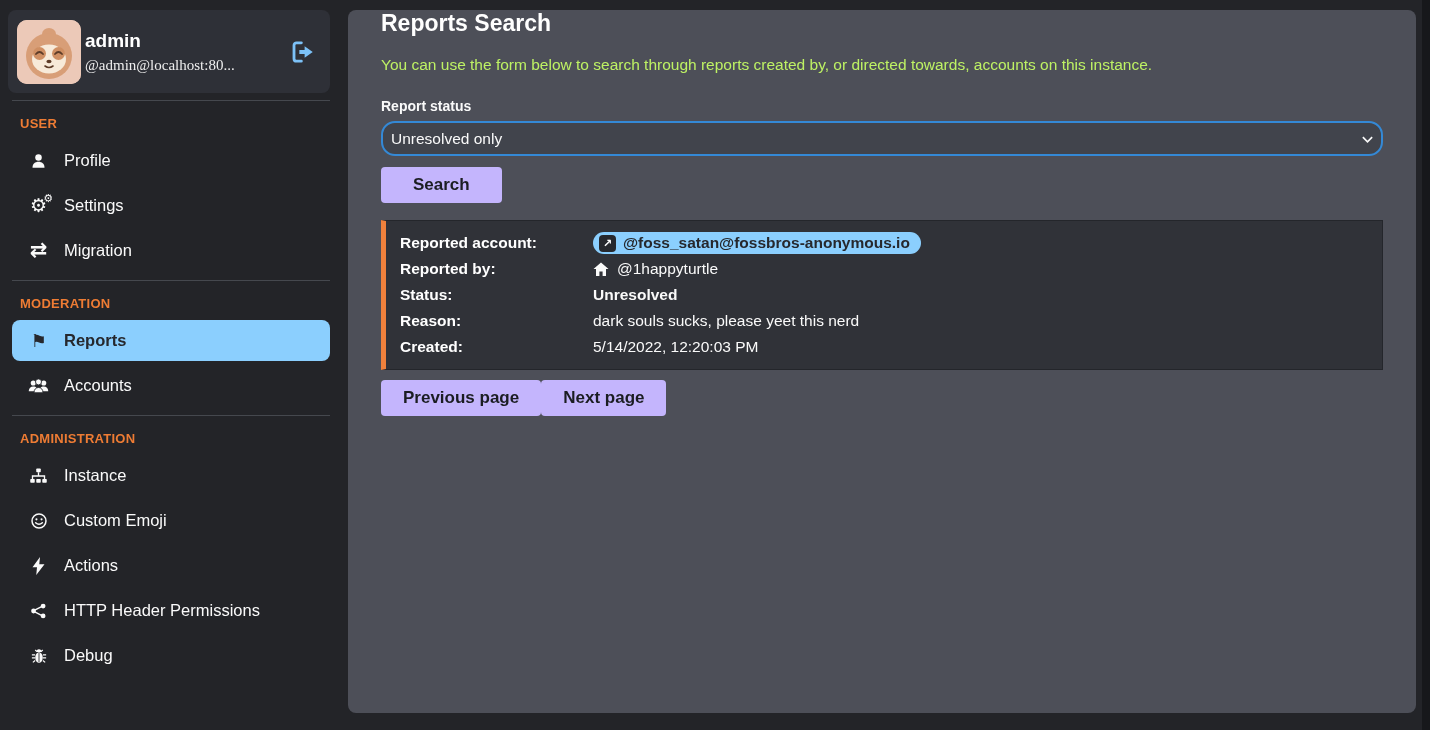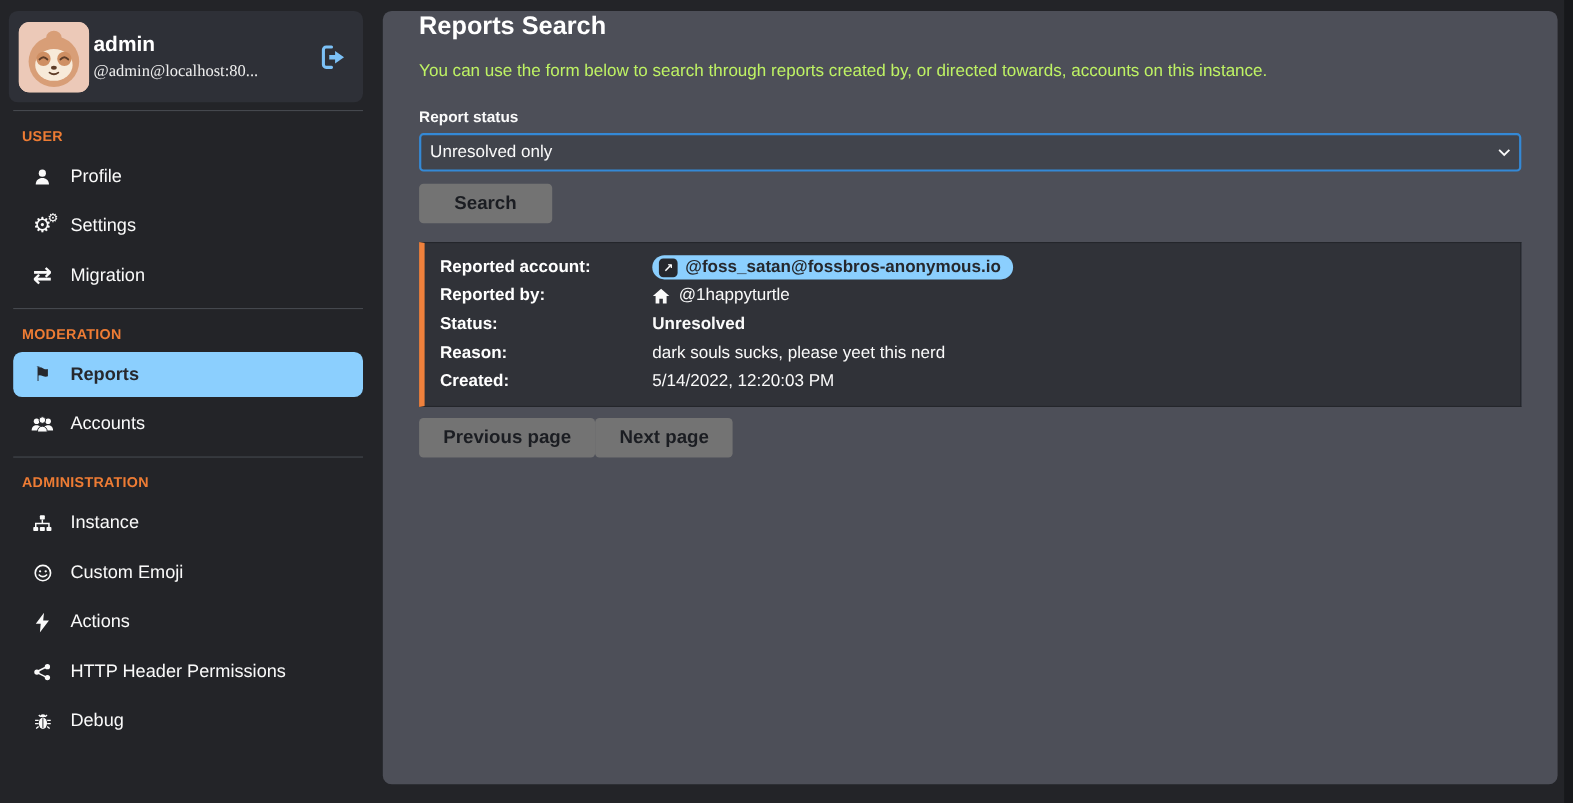--- a/index.html
+++ b/index.html
@@ -76,34 +76,34 @@
   }
   .page-title { font-size: 23px; font-weight: bold; color: #ffffff; }
   .page-desc { font-size: 15.5px; margin-top: 19px; color: #bef264; }
 
   .field-label { display: block; font-size: 14px; font-weight: bold; margin-top: 24px; }
   .select-wrap { position: relative; margin-top: 7px; }
   select.status-select {
     width: 100%; height: 35px;
     background: #41444c;
     border: 2px solid #3489d6;
-    border-radius: 4px;
+    border-radius: 14px;
     color: #fafafa;
     font-size: 15.5px;
     font-family: "Liberation Sans", sans-serif;
     padding: 0 28px 0 8px;
     appearance: none; -webkit-appearance: none; -moz-appearance: none;
     cursor: pointer;
   }
   .select-chevron {
     position: absolute; right: 9px; top: 11px; pointer-events: none;
   }
   .btn {
     display: inline-block;
-    background: #737373;
+    background: #c4b5fd;
     color: #1b1d22;
     font-weight: bold;
     font-size: 17px;
     font-family: "Liberation Sans", sans-serif;
     border: none; border-radius: 4px;
     padding: 8px 22px;
     cursor: pointer;
   }
   .search-btn { margin-top: 11px; padding: 8px 32px; }
 

